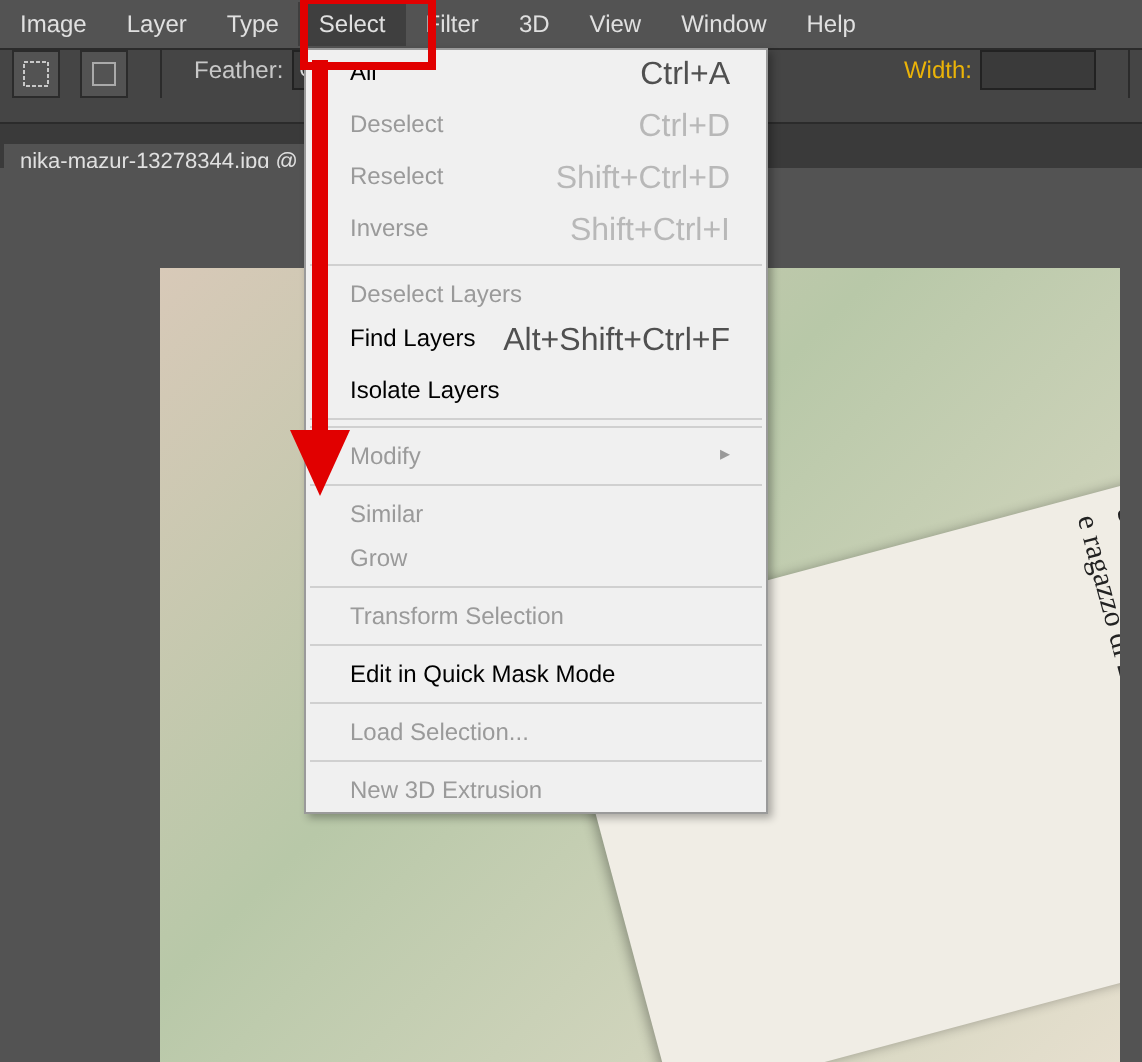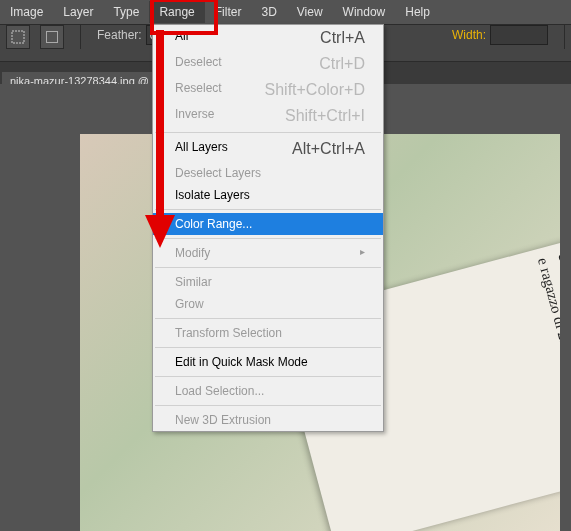--- a/index.html
+++ b/index.html
@@ -199,21 +199,21 @@
     width: 10px; height: 10px; border: 1px solid #aaa;
   }
 </style>
 </head>
 <body>
 
 <div class="menubar">
   <div class="menubar-item">Image</div>
   <div class="menubar-item">Layer</div>
   <div class="menubar-item">Type</div>
-  <div class="menubar-item active">Range</div>
+  <div class="menubar-item active">Select</div>
   <div class="menubar-item">Filter</div>
   <div class="menubar-item">3D</div>
   <div class="menubar-item">View</div>
   <div class="menubar-item">Window</div>
   <div class="menubar-item">Help</div>
 </div>
 
 <div class="optionsbar">
   <div class="tool-icon">
     <svg width="14" height="14" viewBox="0 0 14 14">
@@ -253,44 +253,40 @@
   <div class="dd-item">
     <span>All</span>
     <span class="shortcut">Ctrl+A</span>
   </div>
   <div class="dd-item disabled">
     <span>Deselect</span>
     <span class="shortcut">Ctrl+D</span>
   </div>
   <div class="dd-item disabled">
     <span>Reselect</span>
-    <span class="shortcut">Shift+Color+D</span>
+    <span class="shortcut">Shift+Ctrl+D</span>
   </div>
   <div class="dd-item disabled">
     <span>Inverse</span>
     <span class="shortcut">Shift+Ctrl+I</span>
   </div>
   <div class="dd-sep"></div>
-  <div class="dd-item">
-    <span>All Layers</span>
-    <span class="shortcut">Alt+Ctrl+A</span>
-  </div>
   <div class="dd-item disabled">
     <span>Deselect Layers</span>
     <span class="shortcut"></span>
+  </div>
+  <div class="dd-item">
+    <span>Find Layers</span>
+    <span class="shortcut">Alt+Shift+Ctrl+F</span>
   </div>
   <div class="dd-item">
     <span>Isolate Layers</span>
     <span class="shortcut"></span>
   </div>
   <div class="dd-sep"></div>
-  <div class="dd-item highlight">
-    <span>Color Range...</span>
-    <span class="shortcut"></span>
-  </div>
   <div class="dd-sep"></div>
   <div class="dd-item disabled dd-sub">
     <span>Modify</span>
   </div>
   <div class="dd-sep"></div>
   <div class="dd-item disabled">
     <span>Similar</span>
   </div>
   <div class="dd-item disabled">
     <span>Grow</span>

